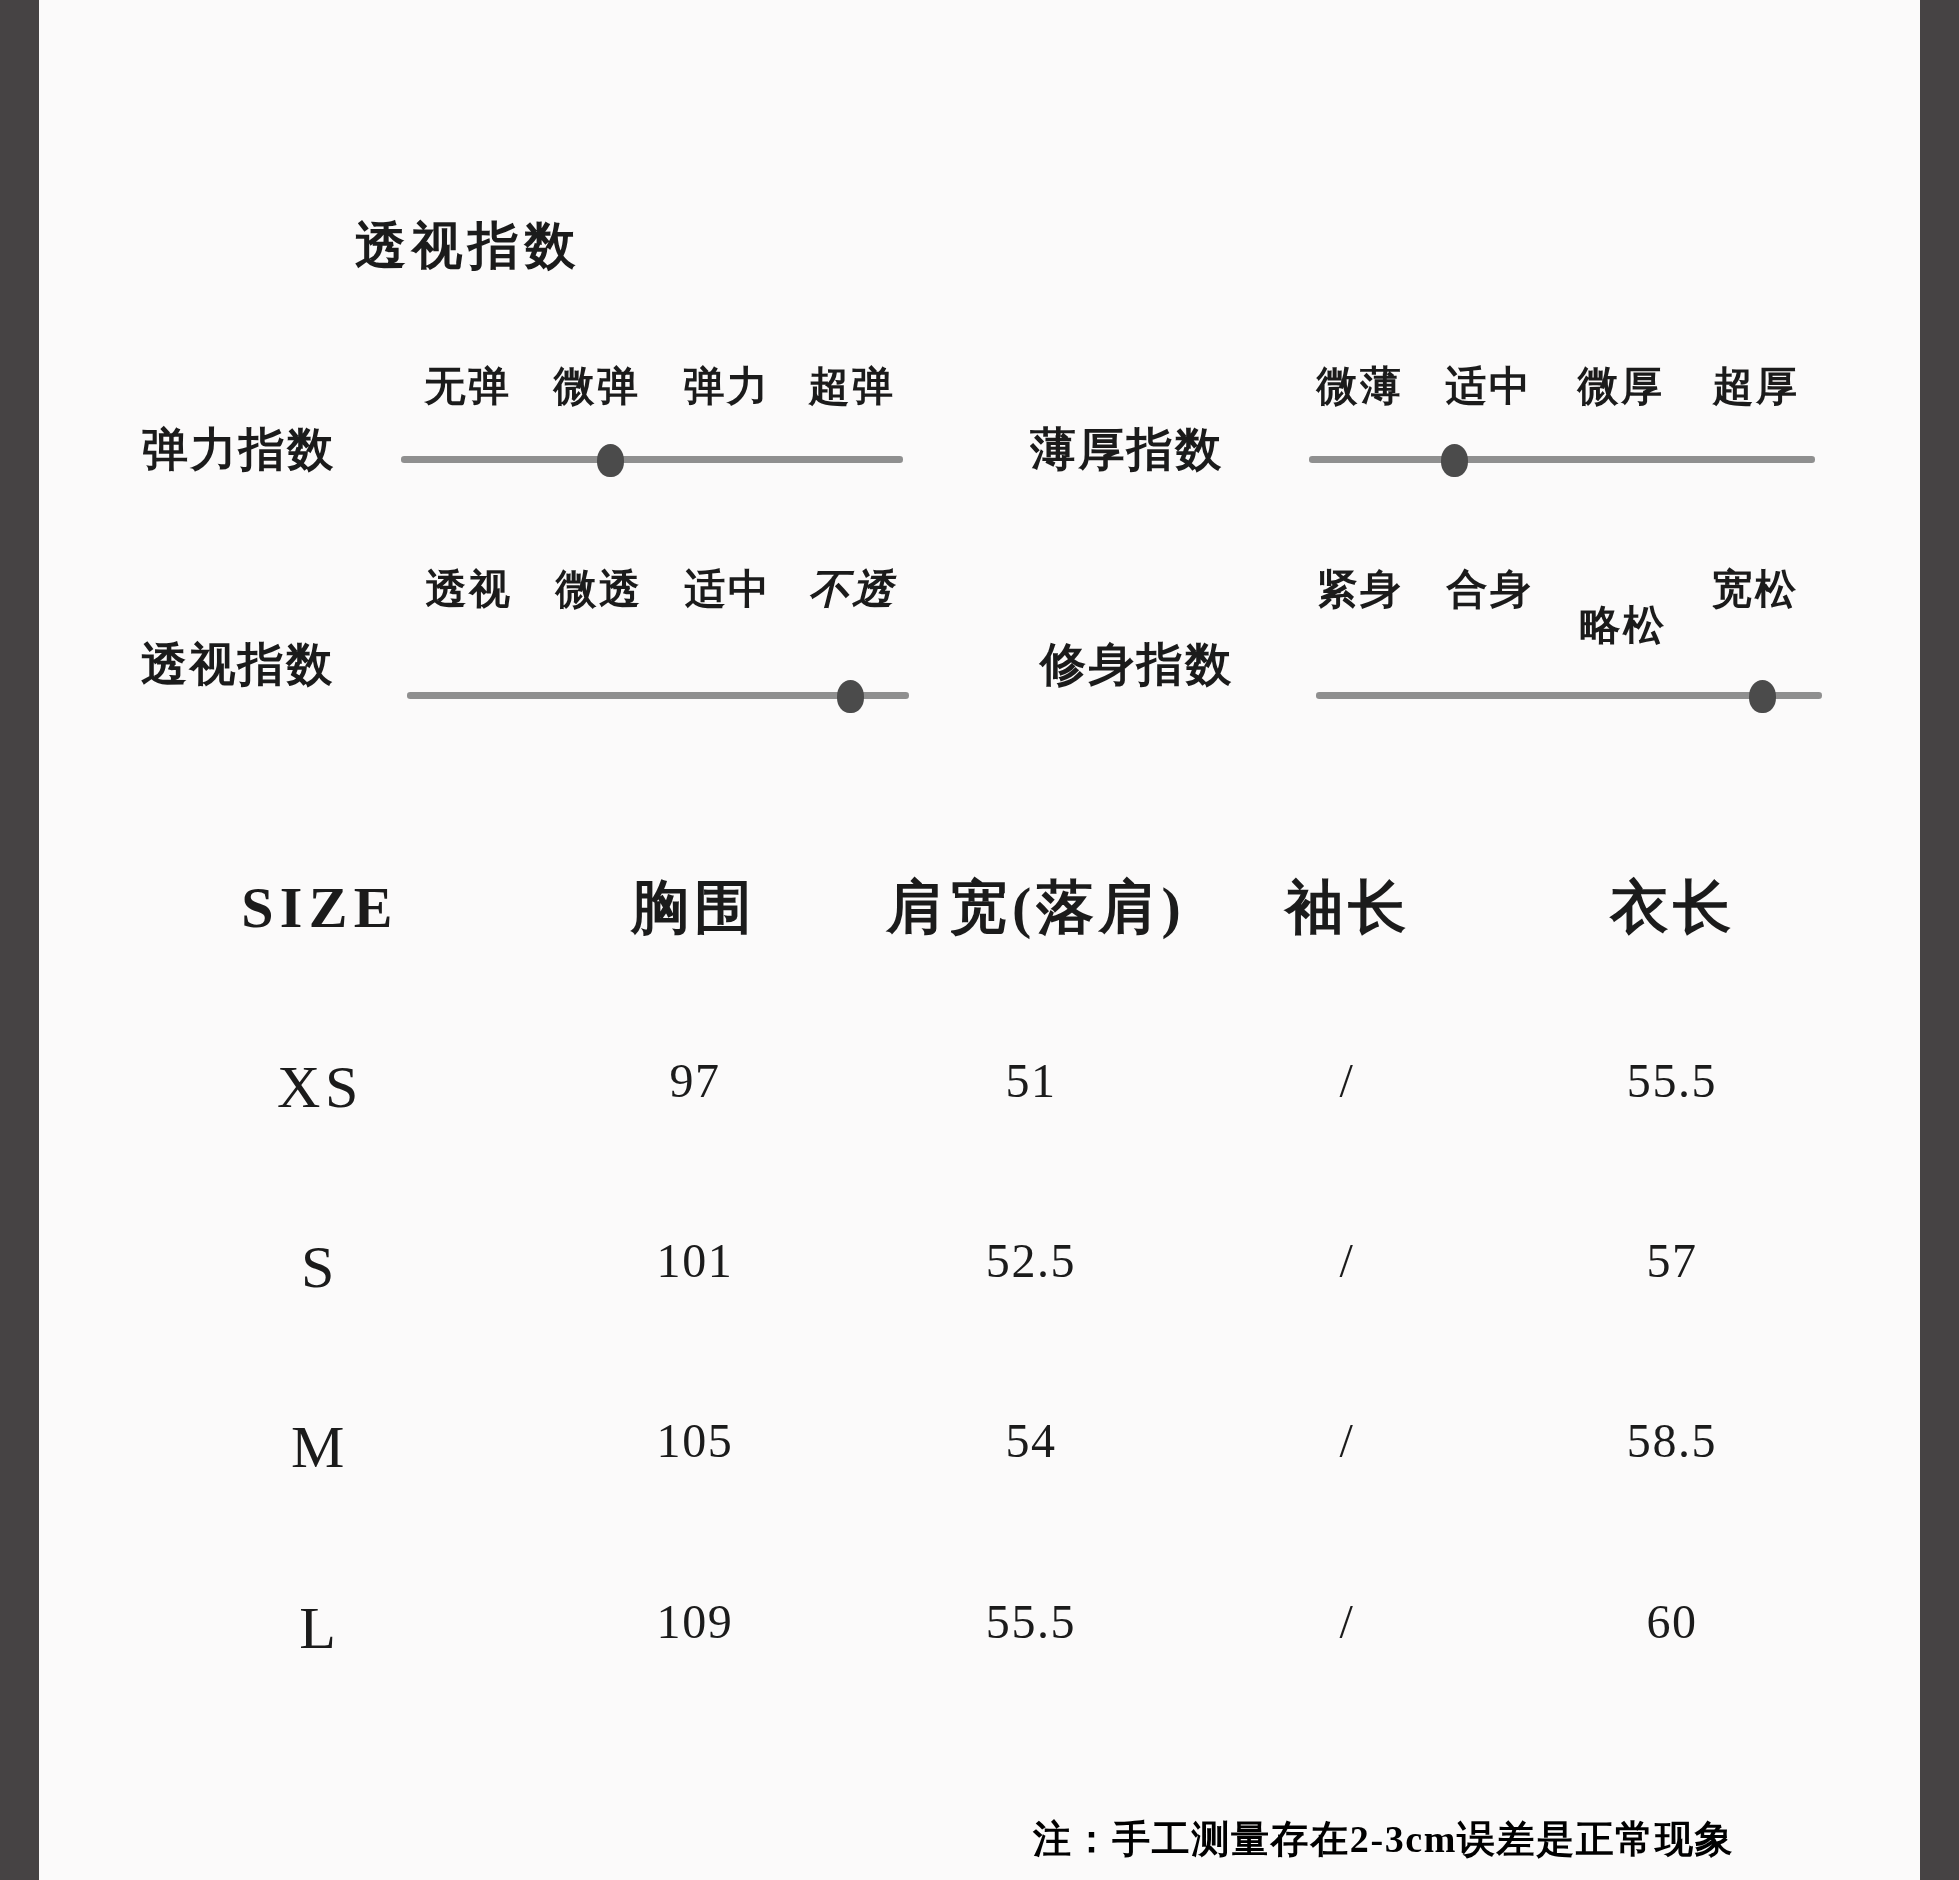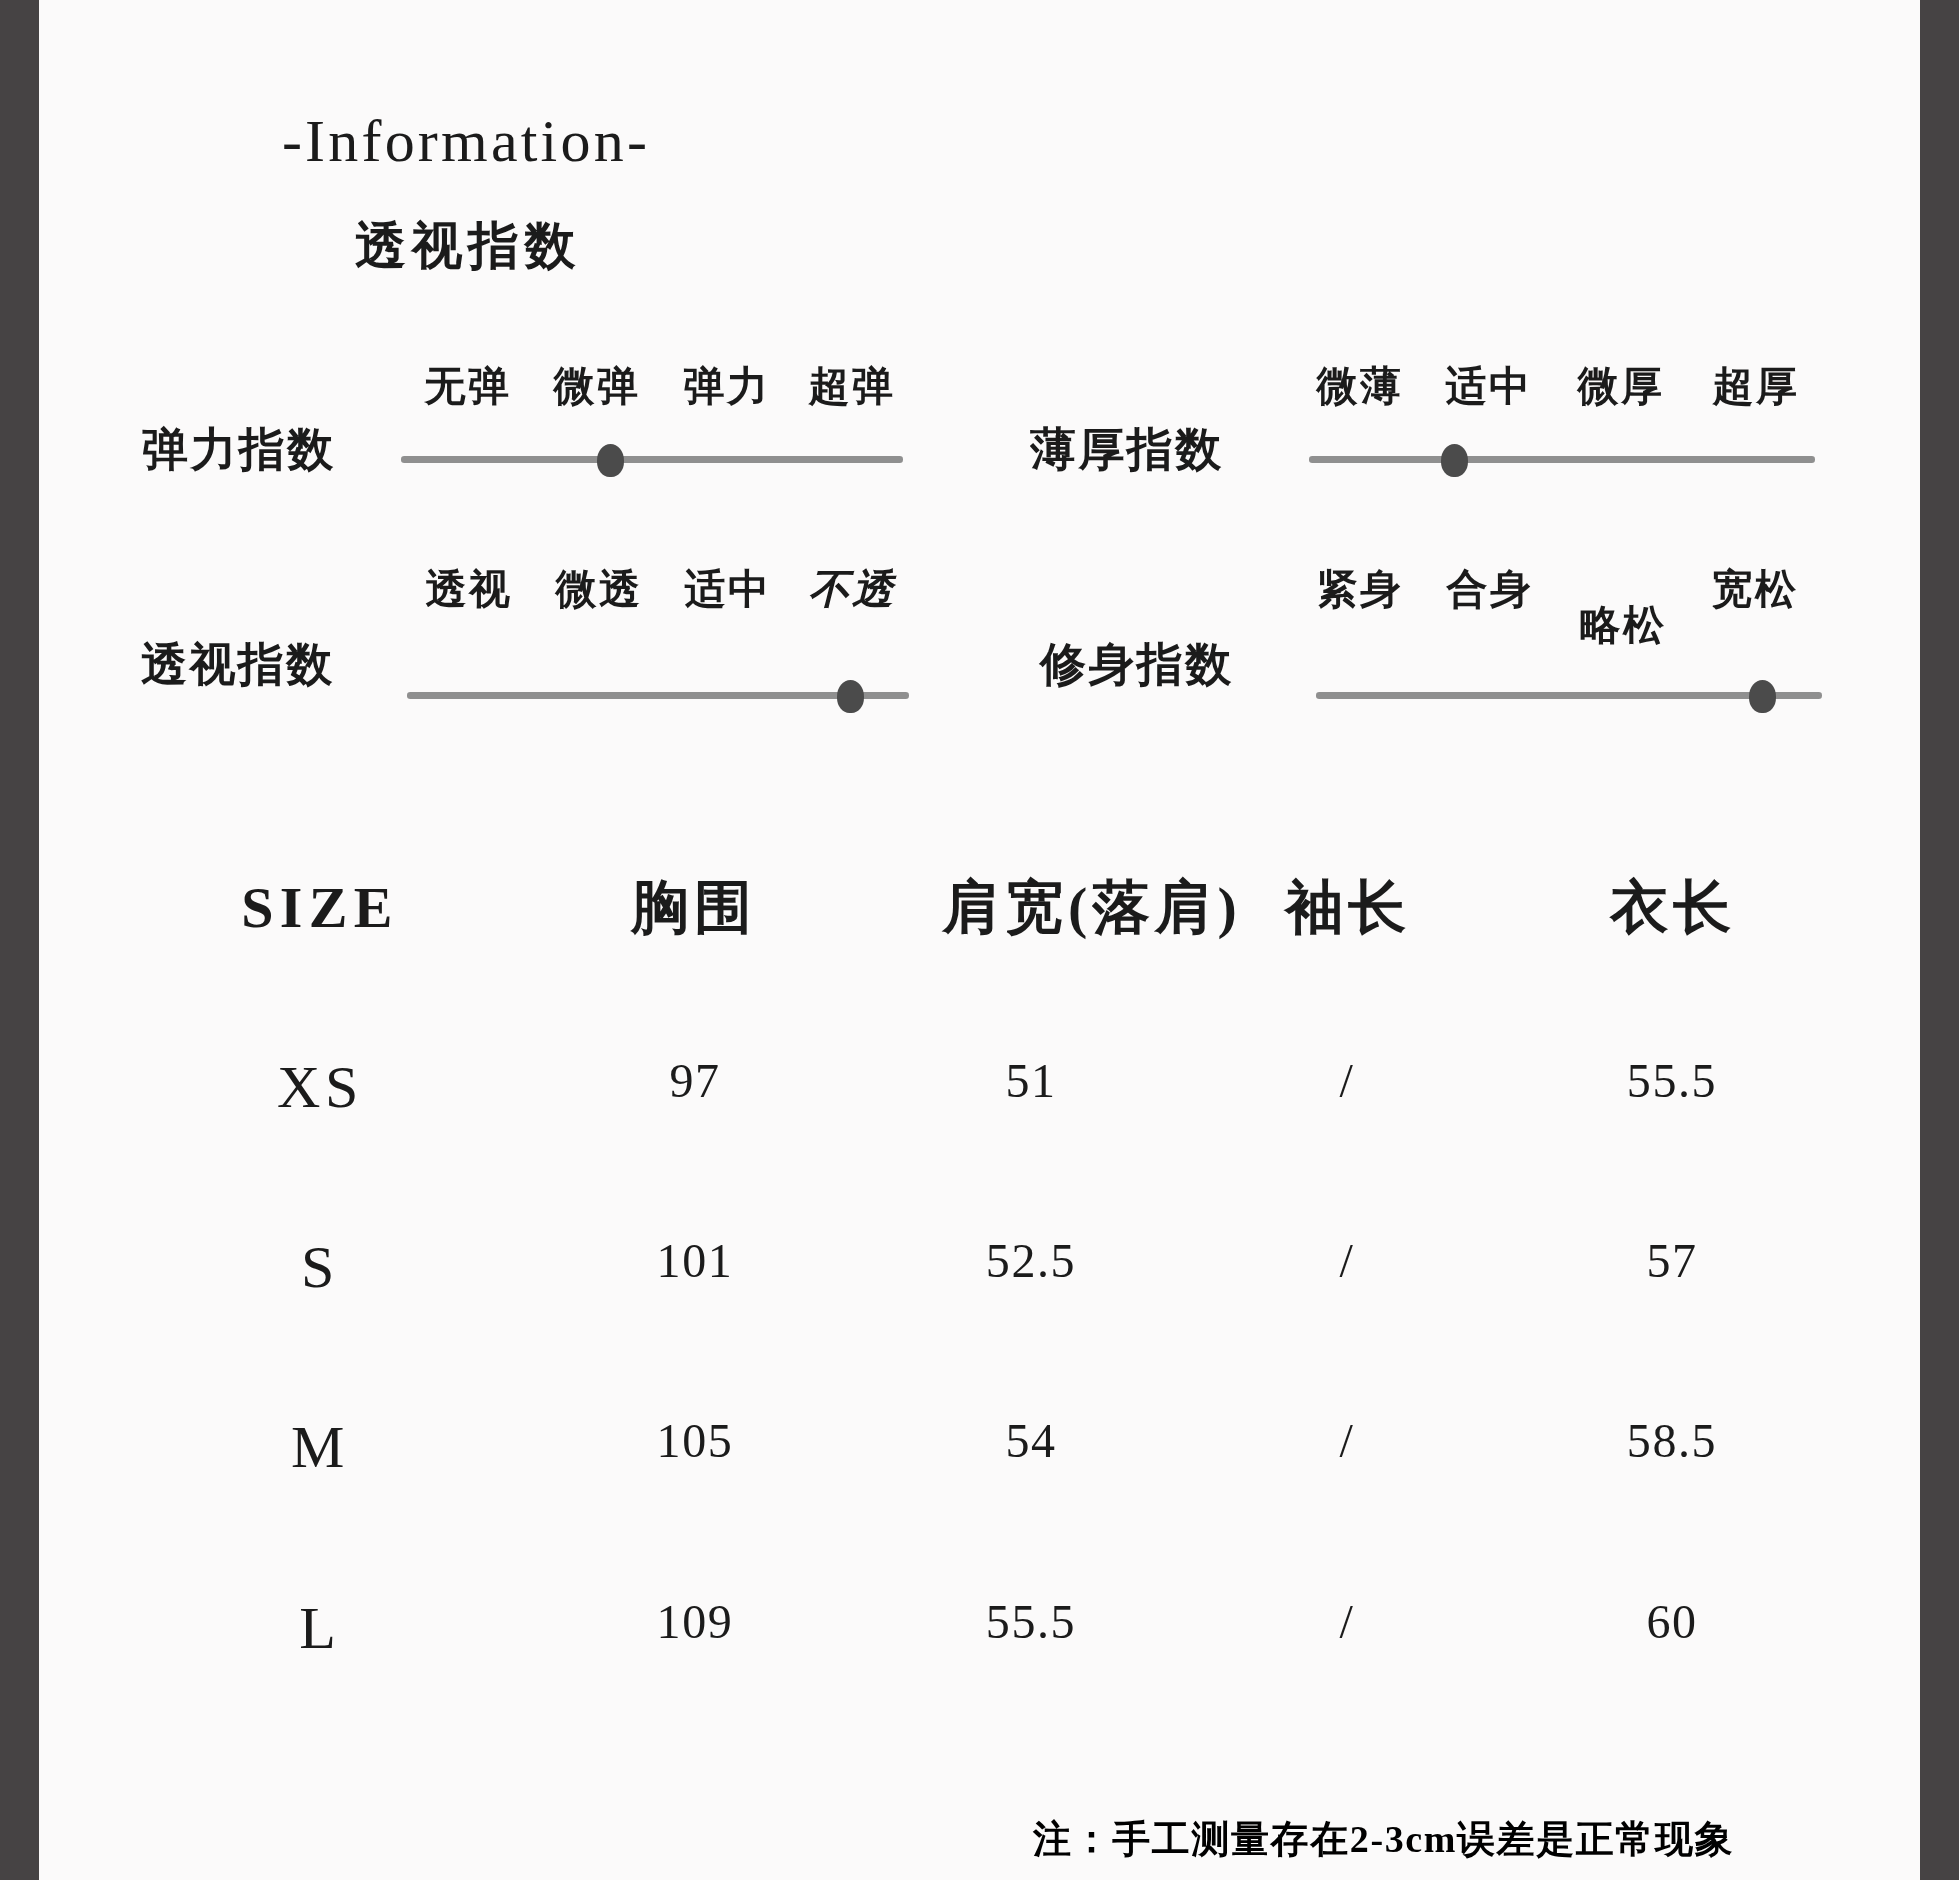--- a/index.html
+++ b/index.html
@@ -51,40 +51,39 @@
   .s2 .dot { left:1441px; top:444px; }
   .s3 .dot { left:837px; top:680px; }
   .s4 .dot { left:1749px; top:680px; }
 
   
   .th { font-size:58px; letter-spacing:4.7px; font-weight:600; }
   .th-en { letter-spacing:6.3px; }
   .td { font-size:48px; letter-spacing:1.6px; font-weight:500; }
   .td-size { font-size:60px; letter-spacing:4.7px; }
 
-  .hrow .c0{left:320px;}  .hrow .c1{left:694px;}  .hrow .c2{left:1092px;}
+  .hrow .c0{left:320px;}  .hrow .c1{left:694px;}  .hrow .c2{left:1036px;}
   .hrow .c3{left:1348px;} .hrow .c4{left:1673px;}
   .hrow > span { top:879px; }
 
   .r0 > span { top:1057px; } .r1 > span { top:1237px; }
   .r2 > span { top:1417px; } .r3 > span { top:1598px; }
   .trow .c0{left:320px;}  .trow .c1{left:695px;}  .trow .c2{left:1031px;}
   .trow .c3{left:1347px;} .trow .c4{left:1672px;}
 
   
   .note { left:1033px; top:1820px; font-size:38px; letter-spacing:1.6px; color:#000000; font-weight:600; }
 </style>
 </head>
 <body>
 
 <div class="page">
   <div class="side-bar left"></div>
   <div class="side-bar right"></div>
 
-  <div class="abs cx title-en">-Information-</div>
   <div class="abs cx title-cn">透视指数</div>
 
   <div class="s1">
     <span class="abs ind-label">弹力指数</span>
     <span class="abs cx ind-opt o0">无弹</span>
     <span class="abs cx ind-opt o1">微弹</span>
     <span class="abs cx ind-opt o2">弹力</span>
     <span class="abs cx ind-opt o3">超弹</span>
     <div class="track"></div>
     <div class="dot"></div>

